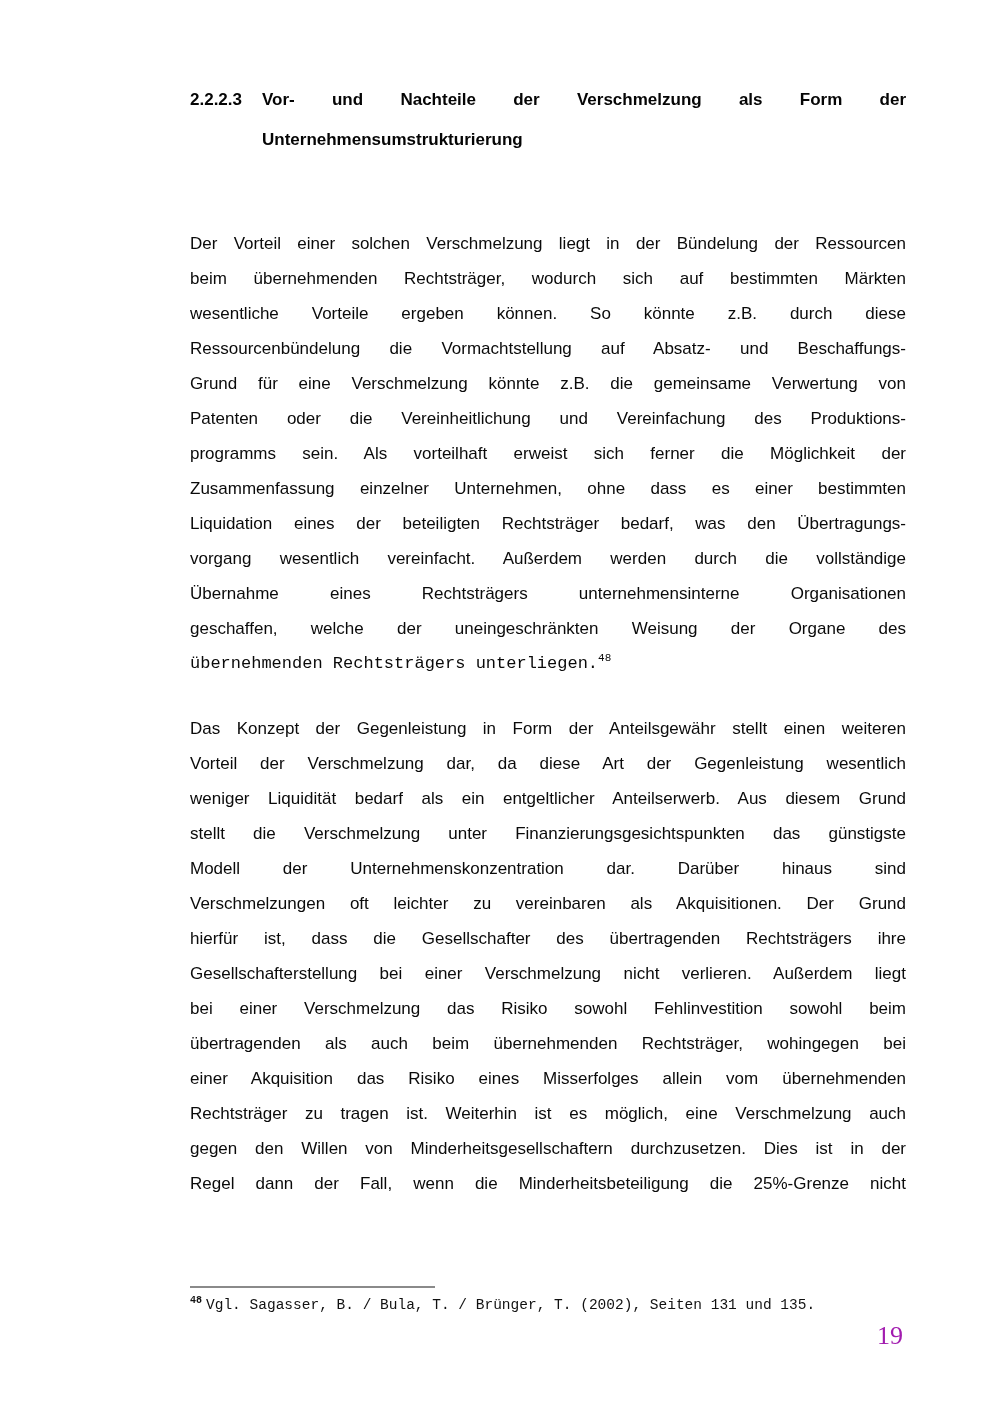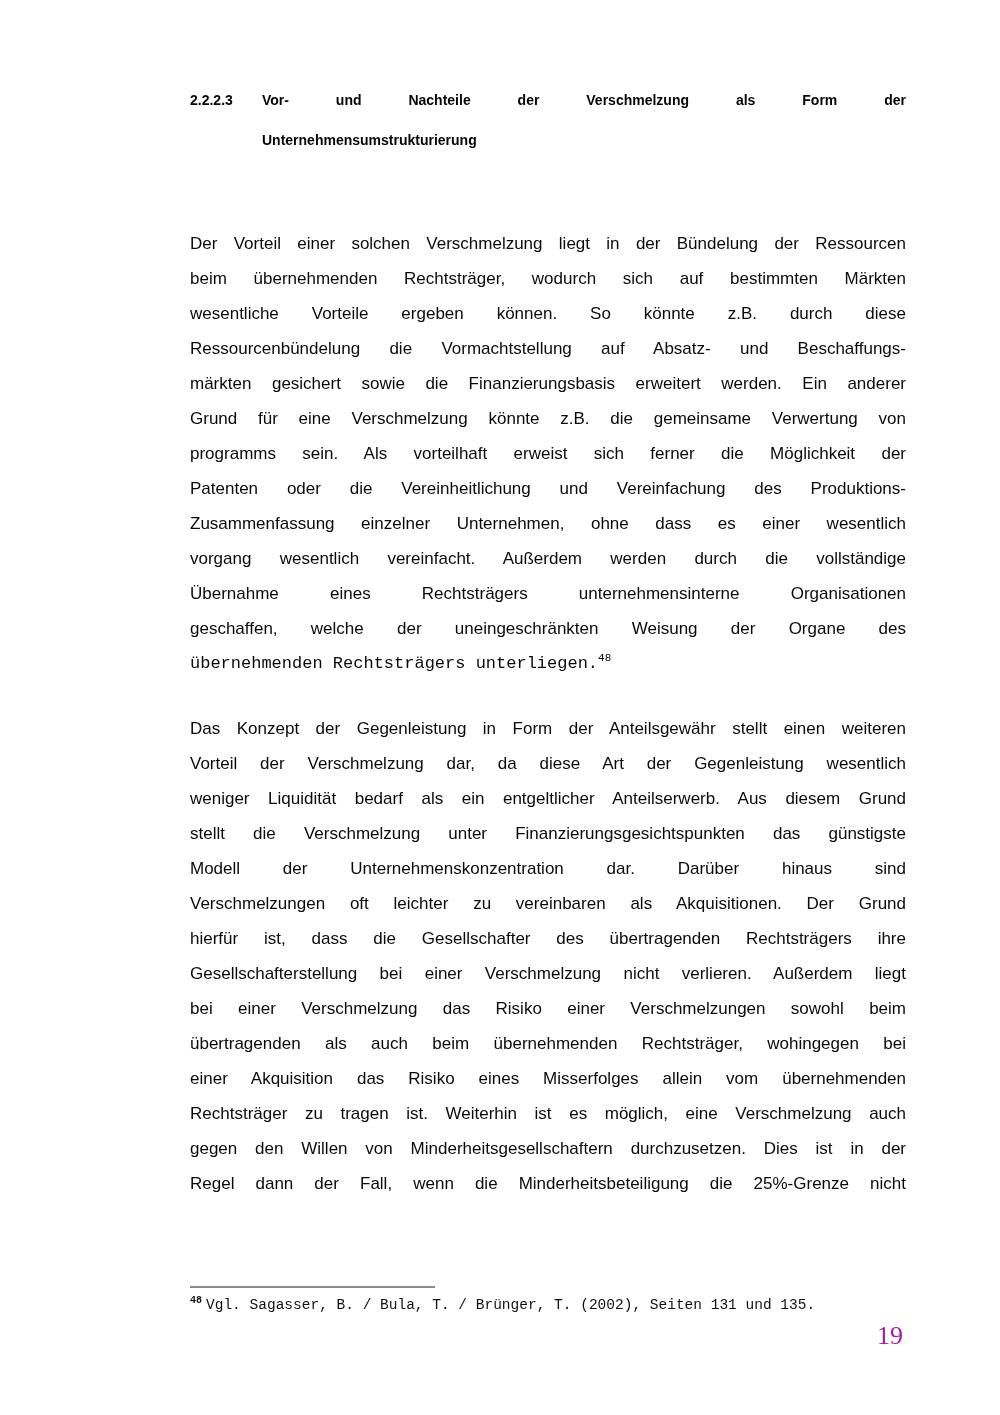--- a/index.html
+++ b/index.html
@@ -23,21 +23,21 @@
   .content {
     position: absolute;
     left: 190px;
     top: 0;
     width: 716px;
   }
   .heading {
     margin-top: 80px;
     display: flex;
     font-weight: bold;
-    font-size: 14px;
+    font-size: 17px;
     line-height: 40px;
     color: #050505;
   }
   .heading-number {
     flex: 0 0 72px;
   }
   .heading-text {
     flex: 1;
   }
   .heading-line1 {
@@ -110,41 +110,41 @@
         <div class="heading-line1">Vor- und Nachteile der Verschmelzung als Form der</div>
         <div class="heading-line2">Unternehmensumstrukturierung</div>
       </div>
     </div>
 
     <div class="para para1">
         <div class="line">Der Vorteil einer solchen Verschmelzung liegt in der Bündelung der Ressourcen</div>
         <div class="line">beim übernehmenden Rechtsträger, wodurch sich auf bestimmten Märkten</div>
         <div class="line">wesentliche Vorteile ergeben können. So könnte z.B. durch diese</div>
         <div class="line">Ressourcenbündelung die Vormachtstellung auf Absatz- und Beschaffungs-</div>
-        <div class="line">märkten gesichert sowie die Finanzierungsbasis erweitert werden. Ein anderer</div>
         <div class="line">Grund für eine Verschmelzung könnte z.B. die gemeinsame Verwertung von</div>
+        <div class="line">Patenten oder die Vereinheitlichung und Vereinfachung des Produktions-</div>
         <div class="line">programms sein. Als vorteilhaft erweist sich ferner die Möglichkeit der</div>
-        <div class="line">Patenten oder die Vereinheitlichung und Vereinfachung des Produktions-</div>
-        <div class="line">Zusammenfassung einzelner Unternehmen, ohne dass es einer wesentlich</div>
+        <div class="line">Zusammenfassung einzelner Unternehmen, ohne dass es einer bestimmten</div>
+        <div class="line">Liquidation eines der beteiligten Rechtsträger bedarf, was den Übertragungs-</div>
         <div class="line">vorgang wesentlich vereinfacht. Außerdem werden durch die vollständige</div>
         <div class="line">Übernahme eines Rechtsträgers unternehmensinterne Organisationen</div>
         <div class="line">geschaffen, welche der uneingeschränkten Weisung der Organe des</div>
         <div class="line no-just"><span>übernehmenden Rechtsträgers unterliegen.</span><sup class="fnref">48</sup></div>
       </div>
 
     <div class="para para2">
         <div class="line">Das Konzept der Gegenleistung in Form der Anteilsgewähr stellt einen weiteren</div>
         <div class="line">Vorteil der Verschmelzung dar, da diese Art der Gegenleistung wesentlich</div>
         <div class="line">weniger Liquidität bedarf als ein entgeltlicher Anteilserwerb. Aus diesem Grund</div>
         <div class="line">stellt die Verschmelzung unter Finanzierungsgesichtspunkten das günstigste</div>
         <div class="line">Modell der Unternehmenskonzentration dar. Darüber hinaus sind</div>
         <div class="line">Verschmelzungen oft leichter zu vereinbaren als Akquisitionen. Der Grund</div>
         <div class="line">hierfür ist, dass die Gesellschafter des übertragenden Rechtsträgers ihre</div>
         <div class="line">Gesellschafterstellung bei einer Verschmelzung nicht verlieren. Außerdem liegt</div>
-        <div class="line">bei einer Verschmelzung das Risiko einer Verschmelzungen sowohl beim</div>
+        <div class="line">bei einer Verschmelzung das Risiko sowohl Fehlinvestition sowohl beim</div>
         <div class="line">übertragenden als auch beim übernehmenden Rechtsträger, wohingegen bei</div>
         <div class="line">einer Akquisition das Risiko eines Misserfolges allein vom übernehmenden</div>
         <div class="line">Rechtsträger zu tragen ist. Weiterhin ist es möglich, eine Verschmelzung auch</div>
         <div class="line">gegen den Willen von Minderheitsgesellschaftern durchzusetzen. Dies ist in der</div>
         <div class="line">Regel dann der Fall, wenn die Minderheitsbeteiligung die 25%-Grenze nicht</div>
       </div>
 
   </div>
 
   <div class="footnote-area">

